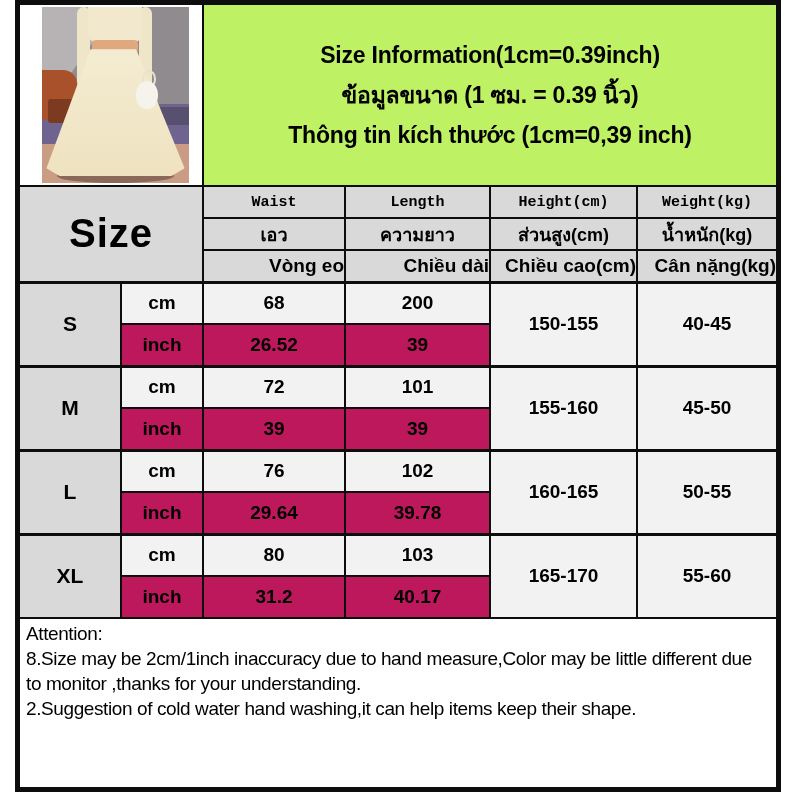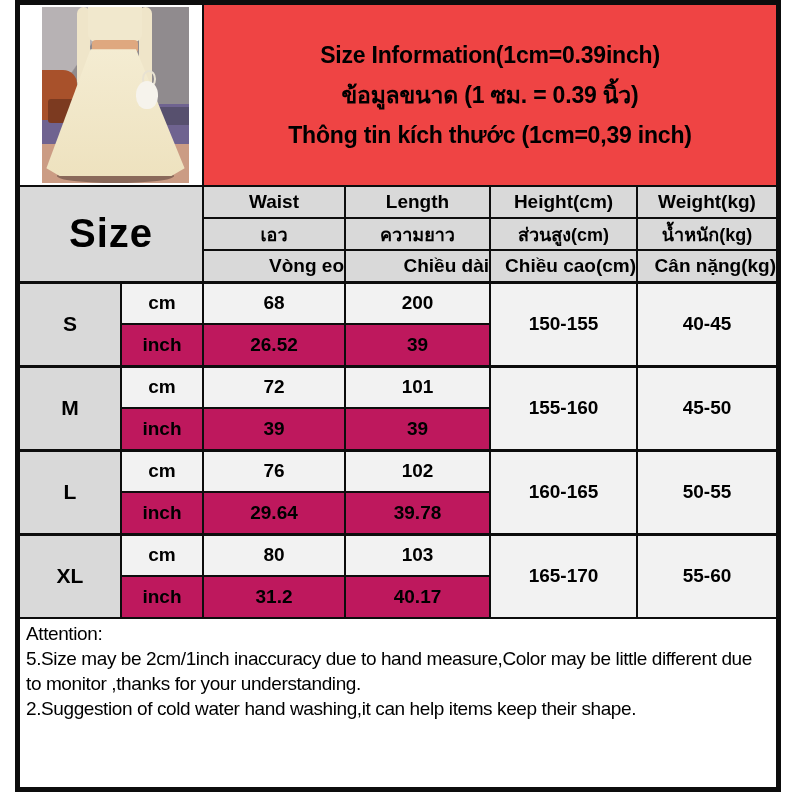--- a/index.html
+++ b/index.html
@@ -16,25 +16,25 @@
 
   .r-top{height:182px;}
   .r-head{height:32px;}
   .r-data{height:42px;}
 
   .bg-head{background:#d9d9d9;}
   .bg-soft{background:#f2f2f2;}
   .bg-white{background:#be185d;}
 
   .photo-cell{background:#fff;}
-  .title-cell{background:#ef4444;}
+  .title-cell{background:#bef264;}
   .title-line{font-size:23px;font-weight:bold;line-height:40px;letter-spacing:-0.2px;}
 
   .size-big{font-size:40px;letter-spacing:1px;}
-  .h-en{font-size:19px;}
+  .h-en{font-size:15px;font-family:Liberation Mono, monospace;}
   .h-th{font-size:18px;}
   .h-vi{font-size:19px;text-align:right;}
   .size-letter{font-size:21px;}
   .unit{font-size:19px;margin-top:44px;}
   .val{font-size:19px;}
 
   .attention-cell{text-align:left;vertical-align:top;font-weight:normal;
                   padding:2px 6px 0 6px;}
   .attention-cell div{font-size:19px;line-height:1.32;letter-spacing:-0.4px;}
 
@@ -172,19 +172,19 @@
   </tr>
   <tr class="r-data">
     <td class="bg-white unit">inch</td>
     <td class="bg-white val">31.2</td>
     <td class="bg-white val">40.17</td>
   </tr>
 
   <tr>
     <td class="attention-cell" colspan="6">
       <div>Attention:</div>
-      <div>5.Size may be 2cm/1inch inaccuracy due to hand measure,Color may be little different due to monitor ,thanks for your understanding.</div>
+      <div>8.Size may be 2cm/1inch inaccuracy due to hand measure,Color may be little different due to monitor ,thanks for your understanding.</div>
       <div>2.Suggestion of cold water hand washing,it can help items keep their shape.</div>
     </td>
   </tr>
 </tbody>
     </table>
 </div>
 
 </body></html>

